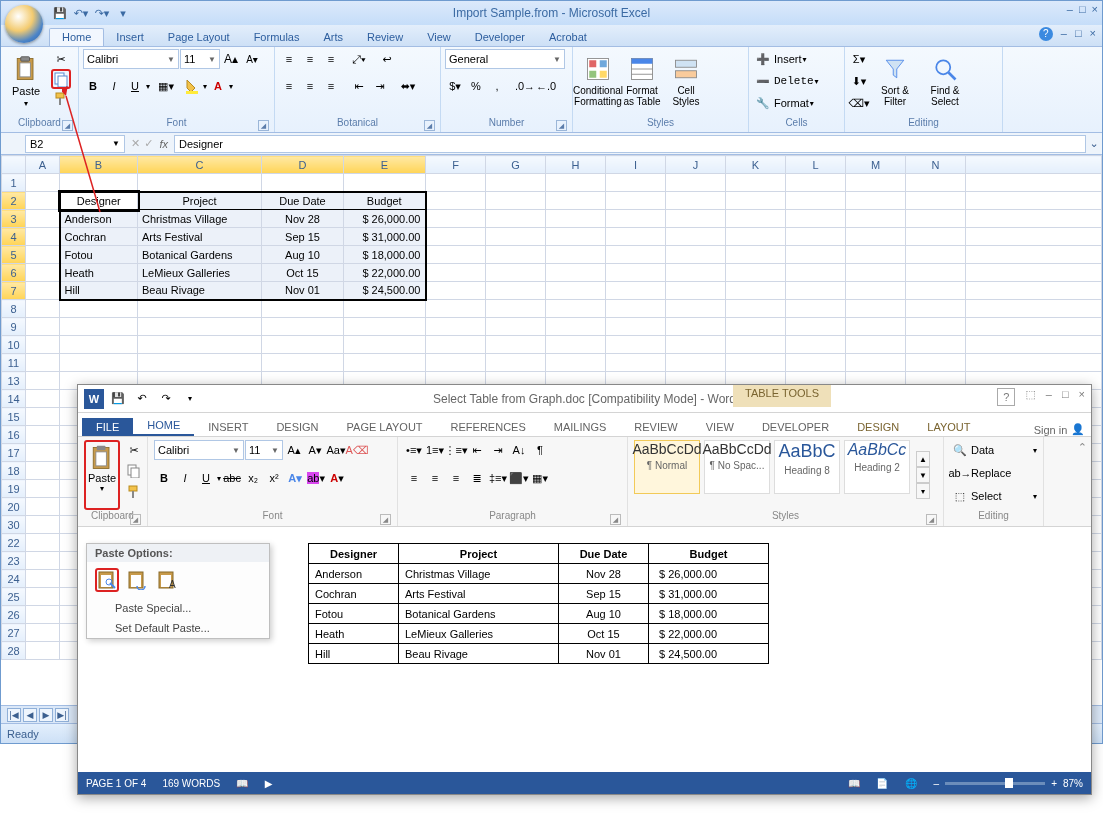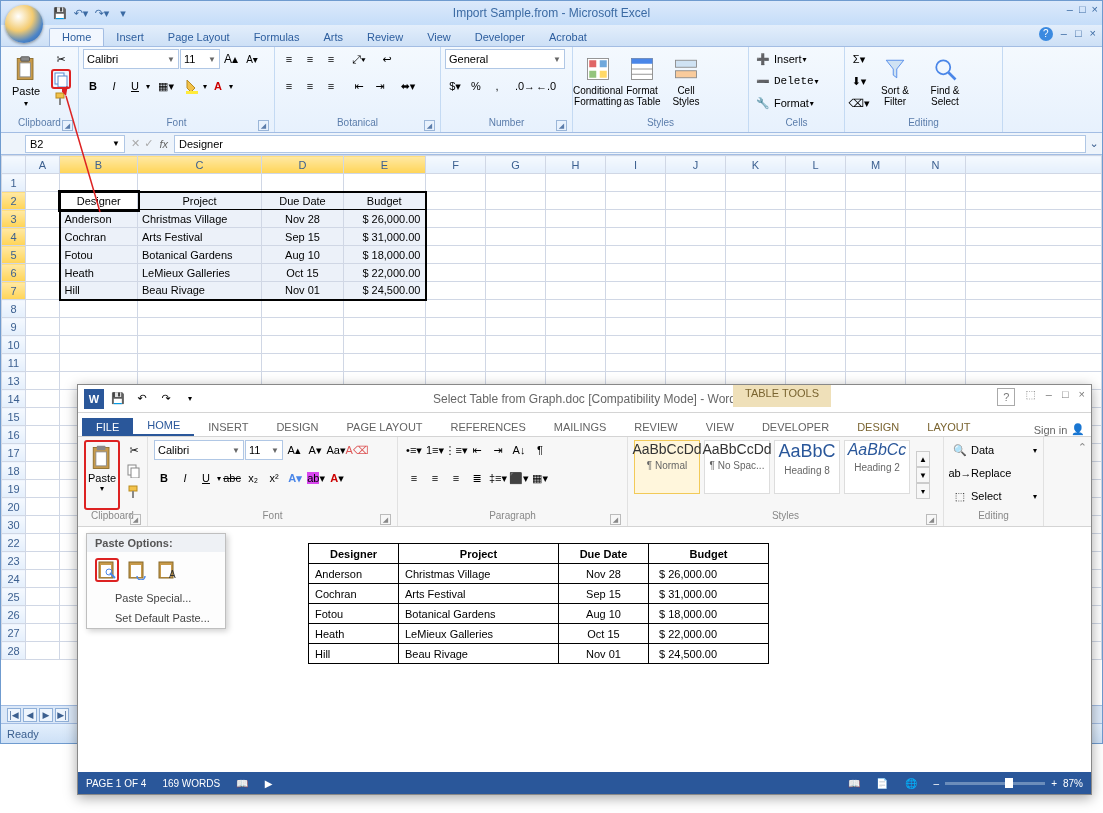--- a/index.html
+++ b/index.html
@@ -82,21 +82,21 @@
   .wr-label{text-align:center;color:#888;font-size:10px;height:16px;position:relative;}
   .wr-dlg{position:absolute;right:0;bottom:1px;width:11px;height:11px;border:1px solid #bbb;font-size:7px;line-height:9px;text-align:center;color:#888;}
   .wd-paste{width:40px;display:flex;flex-direction:column;align-items:center;border:2px solid #d22;border-radius:3px;padding:2px;}
   .wd-paste .ic{width:28px;height:28px;}
   .style-box{width:66px;height:54px;border:1px solid #ddd;margin-right:2px;display:flex;flex-direction:column;align-items:center;justify-content:flex-start;background:#fff;}
   .style-box.sel{border-color:#f2ca58;background:#fff6dc;}
   .style-prev{font-size:14px;color:#333;}
   .style-nm{font-size:10px;color:#666;margin-top:3px;}
   
   
-  .paste-pop{position:absolute;left:8px;top:148px;width:140px;background:#fdfdfd;border:1px solid #bfbfbf;box-shadow:2px 2px 6px rgba(0,0,0,.2);z-index:60;}
+  .paste-pop{position:absolute;left:8px;top:158px;width:184px;background:#fdfdfd;border:1px solid #bfbfbf;box-shadow:2px 2px 6px rgba(0,0,0,.2);z-index:60;}
   .paste-pop .hdr{background:#eef1f5;padding:3px 8px;font-weight:bold;color:#555;font-size:11px;}
   .paste-pop .icons{display:flex;gap:6px;padding:6px 8px;}
   .paste-pop .pi{width:24px;height:24px;border:1px solid transparent;display:flex;align-items:center;justify-content:center;}
   .paste-pop .pi.hl{border:2px solid #d22;border-radius:3px;}
   .paste-pop .mi{padding:4px 10px 4px 28px;color:#444;}
   
   
   .wd-doc{background:#fff;height:245px;padding:16px 0 0 230px;position:relative;overflow:hidden;}
   .word-table{border-collapse:collapse;font-size:11px;}
   .word-table th,.word-table td{border:1px solid #000;padding:2px 6px;height:20px;}

